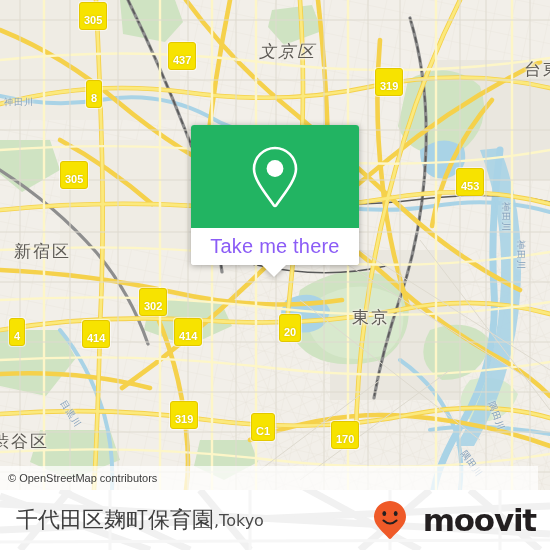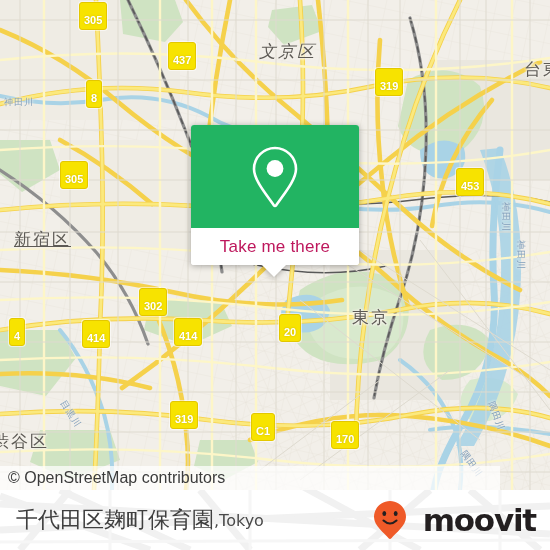--- a/index.html
+++ b/index.html
@@ -33,23 +33,23 @@
     background:#f7e300; border:1px solid #e3c700; border-radius:3px;
     color:#ffffff; font-size:11px; font-weight:bold; line-height:13px;
     padding:11px 4px 2px 4px; text-align:center;
     font-family:"Liberation Sans",sans-serif;
     text-shadow:0 0 2px rgba(120,100,0,.35);
     box-shadow:0 0 0 1px rgba(255,255,255,.55);
   }
 
   
   #attribution{
-    position:absolute; left:0; bottom:0; width:500px; height:24px;
+    position:absolute; left:0; bottom:0; width:538px; height:24px;
     background:rgba(255,255,255,.72);
-    font-size:16px; color:#3b3b3b; line-height:24px; padding-left:8px;
+    font-size:11px; color:#3b3b3b; line-height:24px; padding-left:8px;
     font-family:"Liberation Sans",sans-serif;
   }
 
   
   #popup{
     position:absolute; left:191px; top:125px; width:168px; height:145px;
     filter:drop-shadow(0 1px 3px rgba(0,0,0,.32));
   }
   #popup-card{
     position:absolute; left:0; top:0; width:168px; height:140px;
@@ -57,21 +57,21 @@
   }
   #popup-head{
     height:103px; width:100%; background:#22b462;
     display:flex; align-items:center; justify-content:center;
   }
   #popup-foot{
     height:37px; width:100%; background:#ffffff;
     display:flex; align-items:center; justify-content:center;
   }
   #popup-foot-label{
-    font-size:17px; color:#be185d; letter-spacing:.2px;
+    font-size:20px; color:#8b5cf6; letter-spacing:.2px;
     font-family:"Liberation Sans",sans-serif;
   }
   #popup-tail{
     position:absolute; left:70px; top:139px; width:0; height:0;
     border-left:13px solid transparent;
     border-right:13px solid transparent;
     border-top:13px solid #ffffff;
   }
 
   
@@ -213,21 +213,21 @@
     </g>
     <g class="minor">
       <path d="M0 20 h550 M0 80 h550 M0 130 h550 M0 180 h550 M0 232 h550 M0 282 h550 M0 342 h550 M0 392 h550 M0 432 h550 M0 472 h550"></path>
       <path d="M20 0 v490 M70 0 v490 M118 0 v490 M188 0 v490 M236 0 v490 M276 0 v490 M324 0 v490 M368 0 v490 M400 0 v490 M460 0 v490 M486 0 v490 M530 0 v490"></path>
       <path d="M340 260 l190 120 M360 250 l190 120 M300 300 l180 140 M420 240 l130 170"></path>
       <path d="M260 470 l120 -90 M300 480 l150 -110"></path>
     </g>
   </svg>
 
   <div class="map-label ward-label" style="left:259px;top:40px;font-style:italic;">文京区</div>
-  <div class="map-label ward-label" style="left:14px;top:228px;text-decoration:underline;">新宿区</div>
+  <div class="map-label ward-label" style="left:14px;top:240px;">新宿区</div>
   <div class="map-label ward-label" style="left:524px;top:58px;">台東</div>
   <div class="map-label ward-label" style="left:352px;top:306px;">東京</div>
   <div class="map-label ward-label" style="left:-8px;top:430px;">渋谷区</div>
 
   <div class="map-label river-label" style="left:4px;top:96px;">神田川</div>
   <div class="map-label river-label" style="left:512px;top:202px;transform:rotate(90deg);transform-origin:left top;">神田川</div>
   <div class="map-label river-label" style="left:527px;top:240px;transform:rotate(90deg);transform-origin:left top;">神田川</div>
   <div class="map-label river-label" style="left:68px;top:398px;transform:rotate(58deg);transform-origin:left top;">目黒川</div>
   <div class="map-label river-label" style="left:497px;top:400px;transform:rotate(70deg);transform-origin:left top;">隅田川</div>
   <div class="map-label river-label" style="left:468px;top:448px;transform:rotate(55deg);transform-origin:left top;">隅田川</div>

